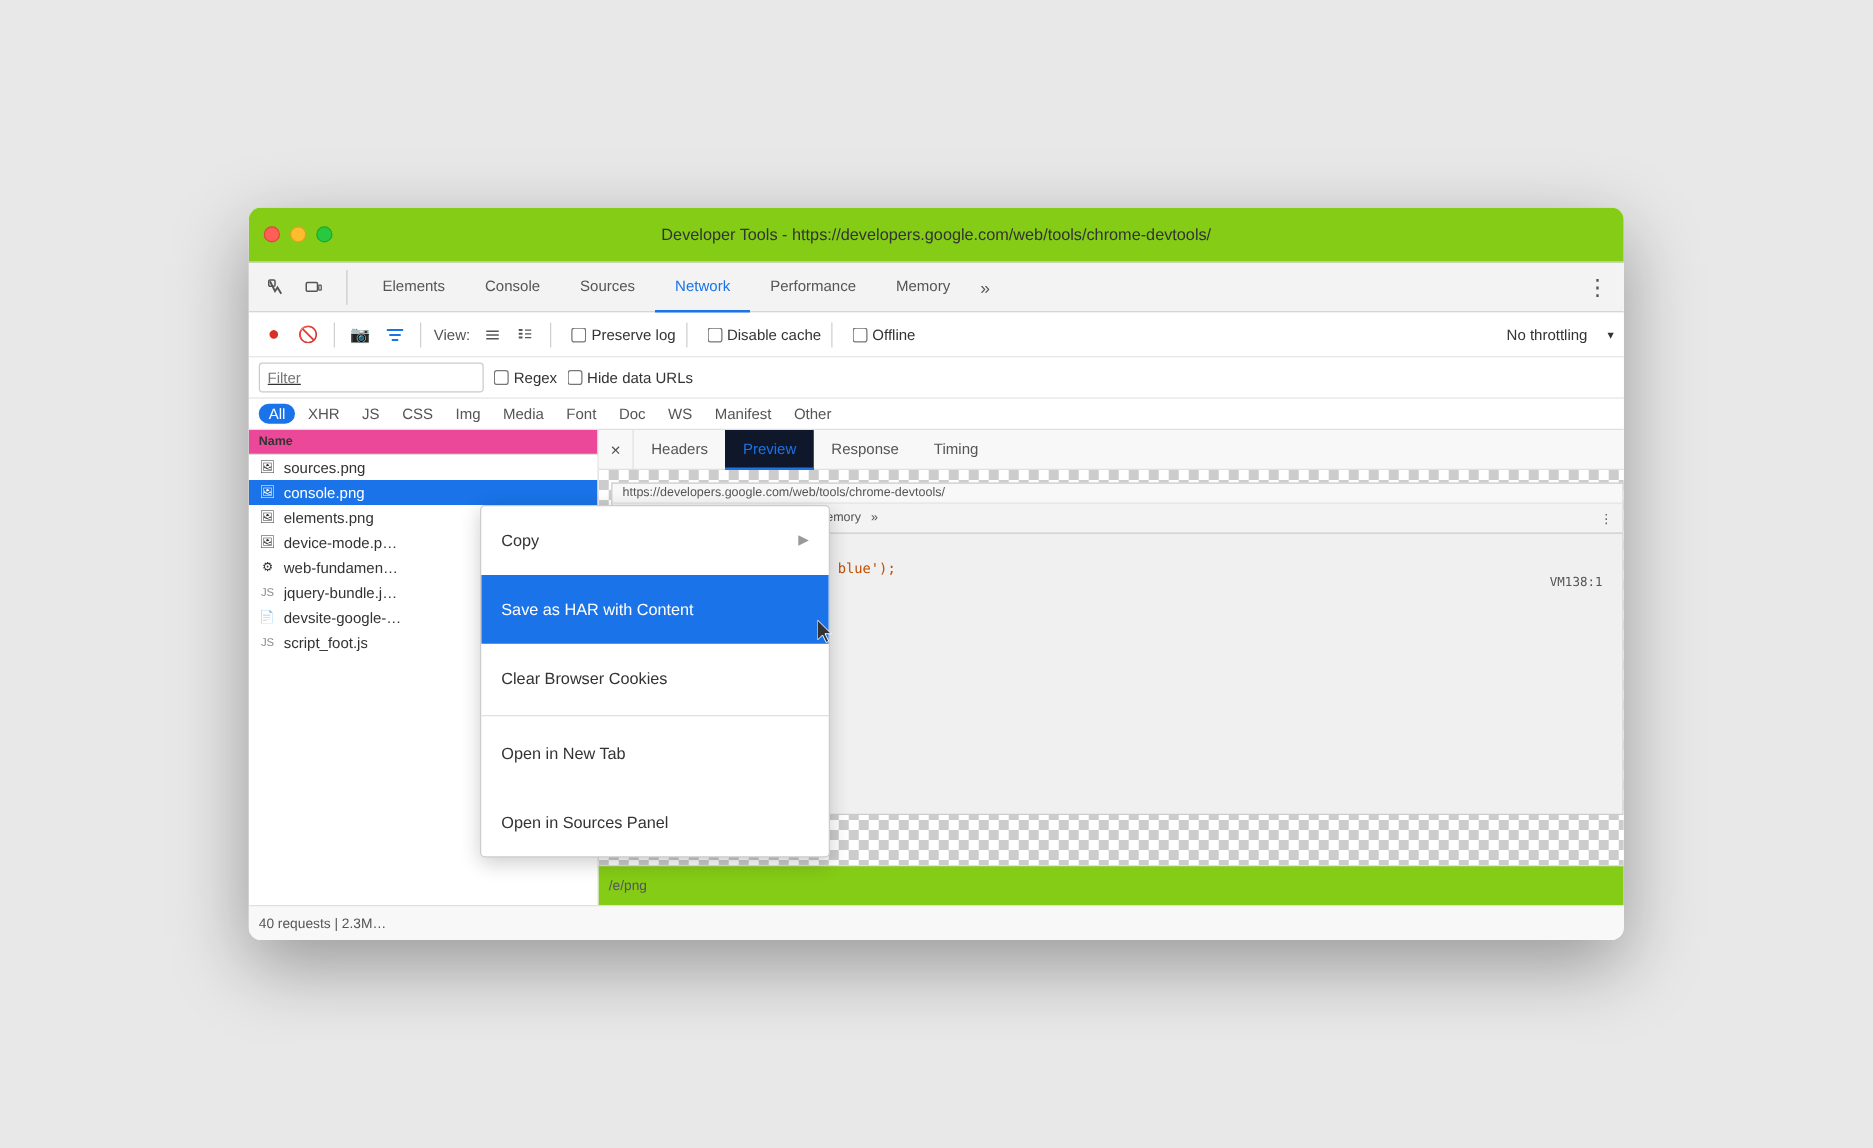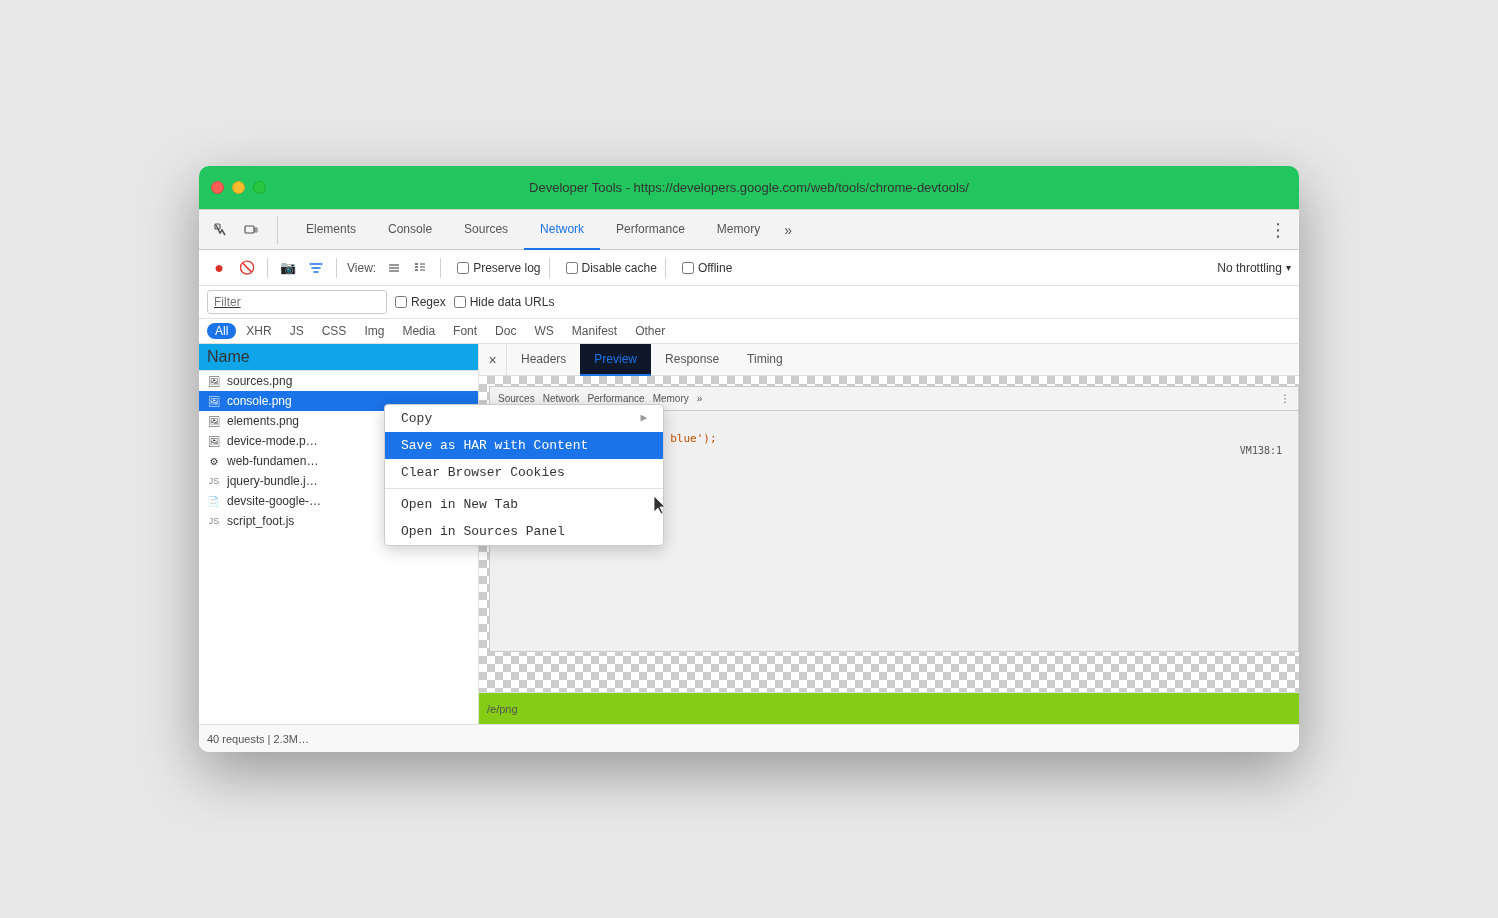--- a/index.html
+++ b/index.html
@@ -15,21 +15,21 @@
     .window {
       width: 1100px;
       border-radius: 10px;
       box-shadow: 0 20px 60px rgba(0,0,0,0.35);
       overflow: hidden;
       background: #f5f5f5;
     }
 
     
     .titlebar {
-      background: #22c55e;
+      background: #84cc16;
       height: 44px;
       display: flex;
       align-items: center;
       padding: 0 12px;
       border-bottom: 1px solid #d0d0d0;
       position: relative;
     }
     .traffic-lights {
       display: flex;
       gap: 8px;
@@ -171,21 +171,21 @@
     .toolbar-checkbox-group input[type=checkbox] {
       width: 12px;
       height: 12px;
     }
     .toolbar-throttle {
       font-size: 12px;
       color: #333;
       margin-left: auto;
       display: flex;
       align-items: center;
-      gap: 4px;
+      gap: 16px;
     }
 
     
     .filter-row {
       display: flex;
       align-items: center;
       padding: 4px 8px;
       border-bottom: 1px solid #e0e0e0;
       gap: 8px;
       background: #fff;
@@ -246,25 +246,25 @@
     
     .network-list {
       width: 280px;
       border-right: 1px solid #e0e0e0;
       overflow: hidden;
       display: flex;
       flex-direction: column;
     }
     .network-list-header {
       padding: 4px 8px;
-      font-size: 16px;
-      font-weight: 400;
+      font-size: 10px;
+      font-weight: 700;
       color: #333;
       border-bottom: 1px solid #e0e0e0;
-      background: #0ea5e9;
+      background: #ec4899;
     }
     .network-item {
       display: flex;
       align-items: center;
       padding: 3px 8px;
       font-size: 12px;
       color: #333;
       cursor: pointer;
       gap: 6px;
       white-space: nowrap;
@@ -397,25 +397,24 @@
       border: 1px solid #ccc;
       border-radius: 4px;
       box-shadow: 0 4px 16px rgba(0,0,0,0.2);
       z-index: 1000;
       overflow: hidden;
     }
     .context-menu-item {
       display: flex;
       align-items: flex-start;
       justify-content: space-between;
-      padding: 6px 16px;
+      padding: 20px 16px;
       font-size: 13px;
       color: #333;
       cursor: pointer;
-      font-family: Liberation Mono, monospace;
     }
     .context-menu-item.highlighted {
       background: #1a73e8;
       color: #fff;
     }
     .context-menu-sep {
       height: 1px;
       background: #e0e0e0;
       margin: 2px 0;
     }
@@ -605,20 +604,23 @@
           <div class="preview-close">×</div>
           <div class="preview-tab">Headers</div>
           <div class="preview-tab active">Preview</div>
           <div class="preview-tab">Response</div>
           <div class="preview-tab">Timing</div>
         </div>
 
         <div class="preview-content">
           <div class="preview-inner">
 
+            <div class="preview-mini-url">
+              <span>https://developers.google.com/web/tools/chrome-devtools/</span>
+            </div>
             <div class="preview-mini-toolbar">
               <span>Sources</span>
               <span>Network</span>
               <span>Performance</span>
               <span>Memory</span>
               <span>»</span>
               <span style="margin-left:auto">⋮</span>
             </div>
             <div style="padding:3px 8px; font-size:10px; color:#555; display:flex; align-items:center; gap:6px;">
               <input type="checkbox" style="width: 10px; height: 10px;">

